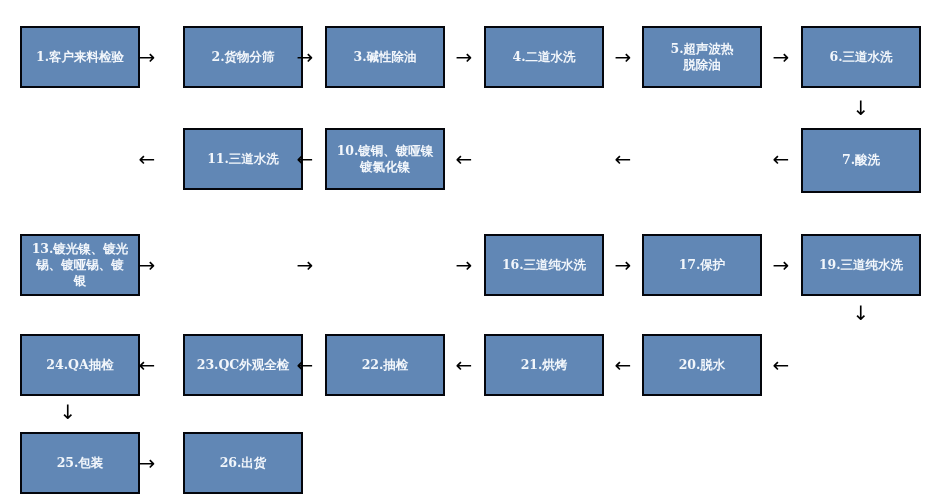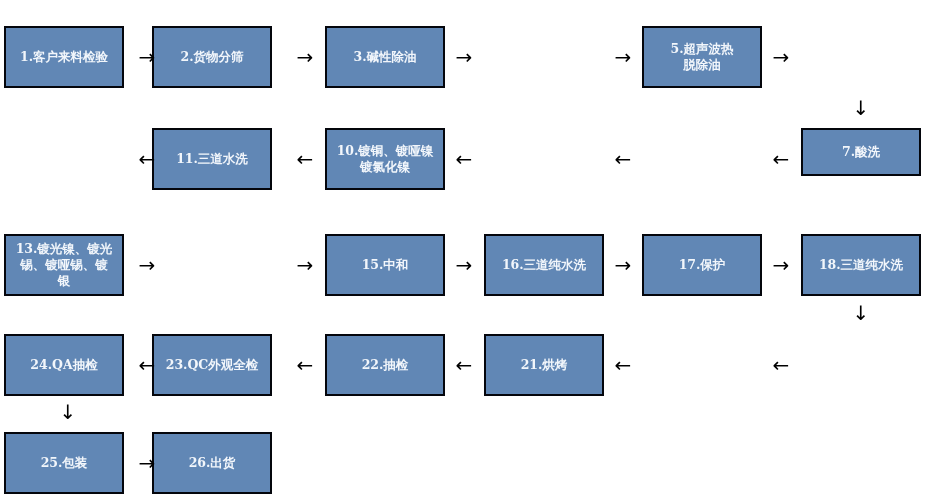--- a/index.html
+++ b/index.html
@@ -7,23 +7,23 @@
     position:relative;width:939px;height:496px;background:#ffffff;
     font-family:"DejaVu Serif",serif;overflow:hidden;
   }
   .node{
     position:absolute;width:120px;height:62px;box-sizing:border-box;
     background:#6187b5;border:2px solid #04060c;
     color:#f2f6fb;font-size:12.5px;line-height:1.3;font-weight:bold;
     display:flex;align-items:center;justify-content:center;text-align:center;
     white-space:pre-line;padding:2px 5px;
   }
-  .node.tall{height:48px;}
+  .node.tall{height:65px;}
   
-  .c1{left:4px}.c2{left:152px}.c3{left:325px}.c4{left:484px}.c5{left:642px}.c6{left:801px}
+  .c1{left:20px}.c2{left:183px}.c3{left:325px}.c4{left:484px}.c5{left:642px}.c6{left:801px}
   
   .r1{top:26px}.r2{top:128px}.r3{top:234px}.r4{top:334px}.r5{top:432px}
   
   .arw{
     position:absolute;width:40px;text-align:center;color:#000000;
     font-family:"DejaVu Sans",sans-serif;font-size:20px;line-height:24px;
     user-select:none;
   }
   
   .g1{left:127px}.g2{left:285px}.g3{left:444px}.g4{left:603px}.g5{left:761px}
@@ -32,36 +32,38 @@
   .v1{left:841px;top:96px}.v2{left:841px;top:301px}.v3{left:48px;top:400px}
 </style>
 </head>
 <body>
 
 <div class="canvas">
 
   <div class="node r1 c1">1.客户来料检验</div>
   <div class="node r1 c2">2.货物分筛</div>
   <div class="node r1 c3">3.碱性除油</div>
+  <div class="node r1 c4">4.二道水洗</div>
   <div class="node r1 c5">5.超声波热
 脱除油</div>
+  <div class="node r1 c6">6.三道水洗</div>
 
   <div class="node r2 c6 tall">7.酸洗</div>
   <div class="node r2 c3">10.镀铜、镀哑镍
 镀氯化镍</div>
   <div class="node r2 c2">11.三道水洗</div>
 
   <div class="node r3 c1">13.镀光镍、镀光
 锡、镀哑锡、镀
 银</div>
-  <div class="node r3 c3">15.中和</div>
   <div class="node r3 c4">16.三道纯水洗</div>
   <div class="node r3 c5">17.保护</div>
-  <div class="node r3 c6">18.三道纯水洗</div>
+  <div class="node r3 c6">19.三道纯水洗</div>
 
+  <div class="node r4 c5">20.脱水</div>
   <div class="node r4 c4">21.烘烤</div>
   <div class="node r4 c3">22.抽检</div>
   <div class="node r4 c2">23.QC外观全检</div>
   <div class="node r4 c1">24.QA抽检</div>
 
   <div class="node r5 c1">25.包装</div>
   <div class="node r5 c2">26.出货</div>
 
   <span class="arw ar1 g1">→</span>
   <span class="arw ar1 g2">→</span>

